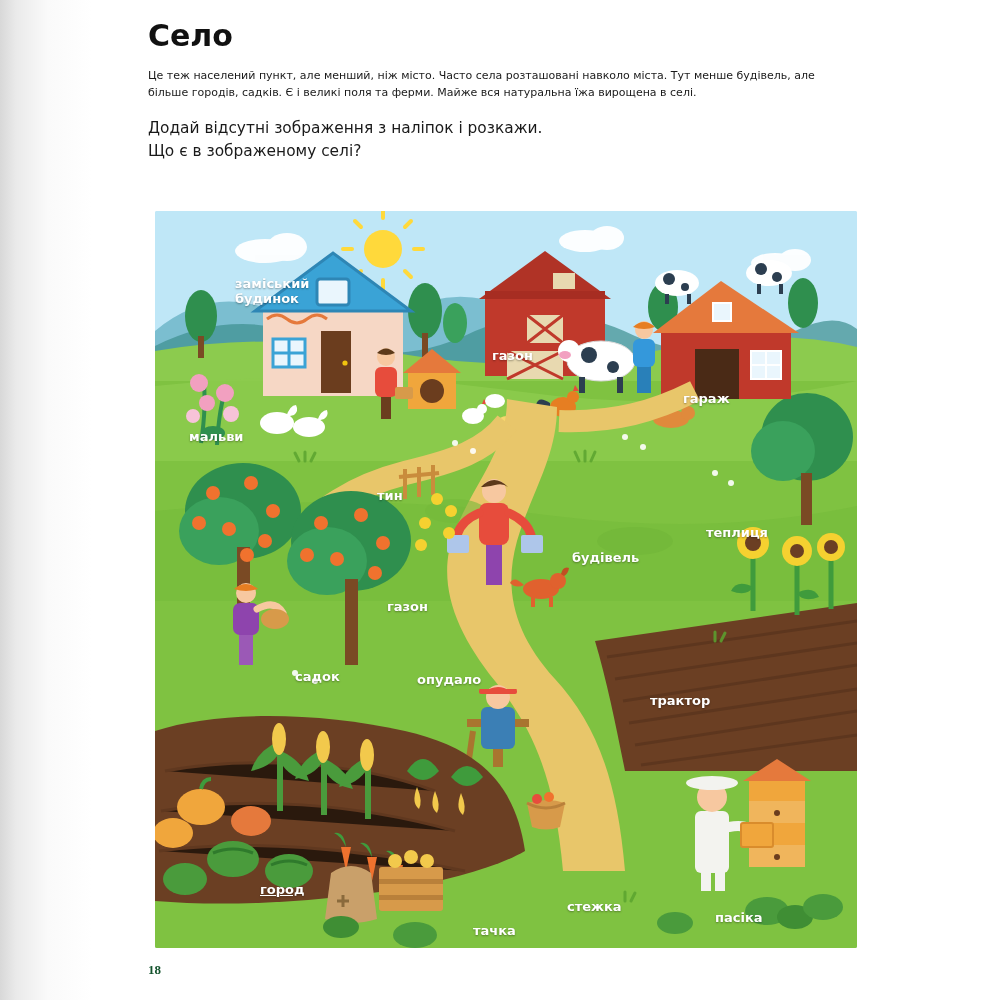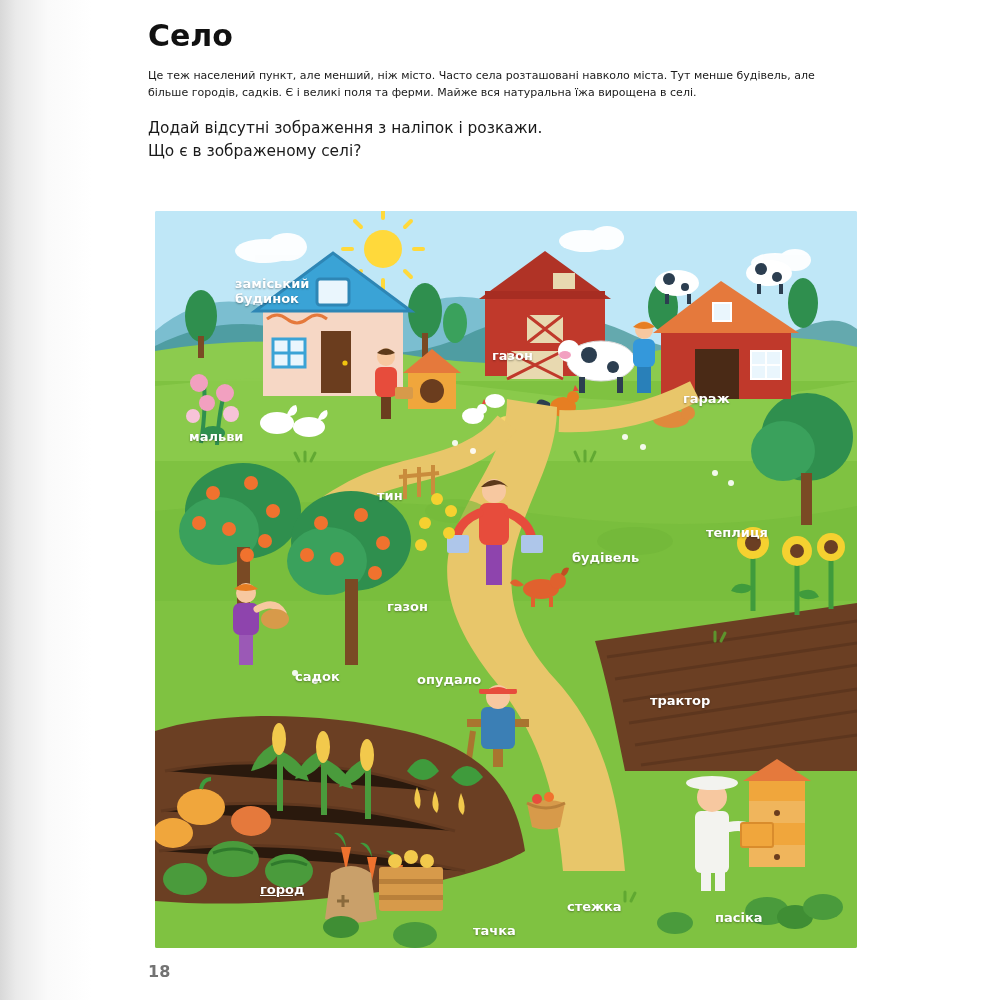--- a/index.html
+++ b/index.html
@@ -49,23 +49,24 @@
   p.prompt {
     font-size: 15.4px;
     line-height: 1.5;
     color: #1a1a1a;
     margin: 0;
   }
   .page-number {
     position: absolute;
     left: 148px;
     top: 962px;
-    font-size: 16px;
+    font-size: 13px;
     font-weight: bold;
-    color: #737373;
+    color: #14532d;
+    font-family: Liberation Serif, serif;
   }
 
   
   .illus {
     position: absolute;
     left: 155px;
     top: 211px;
     width: 702px;
     height: 737px;
     overflow: hidden;

